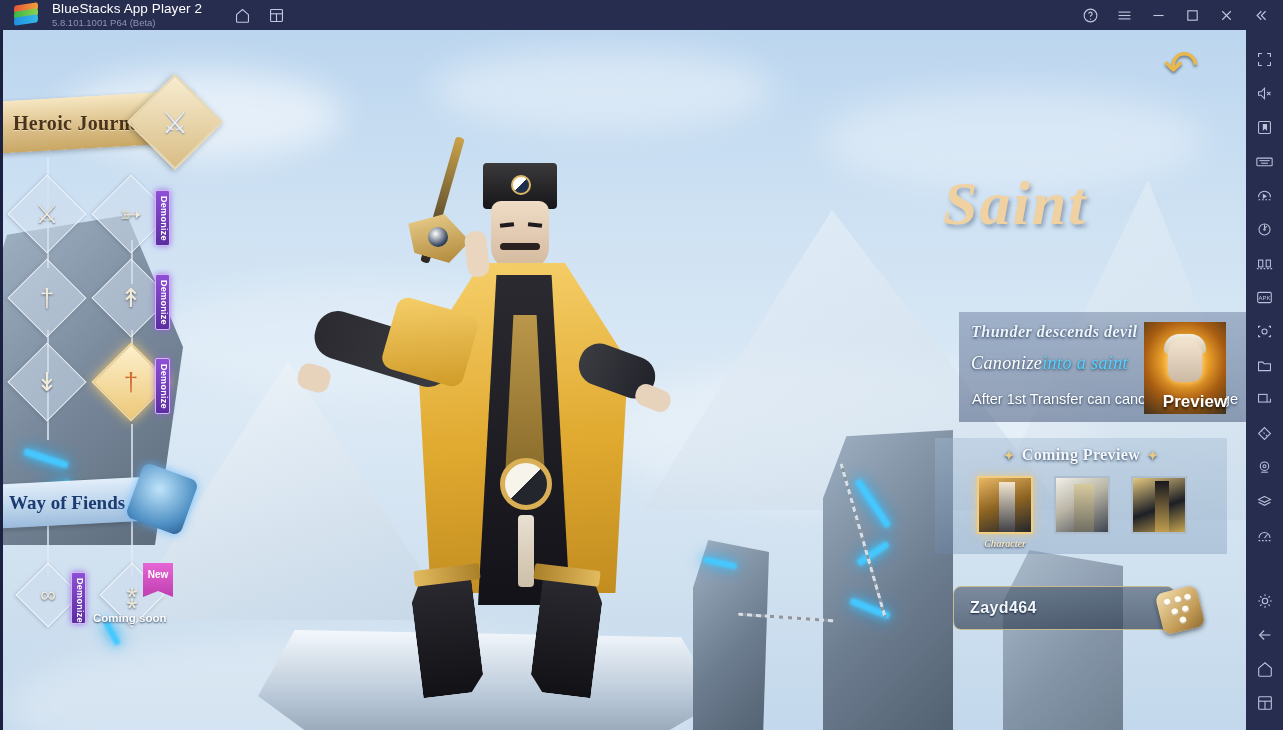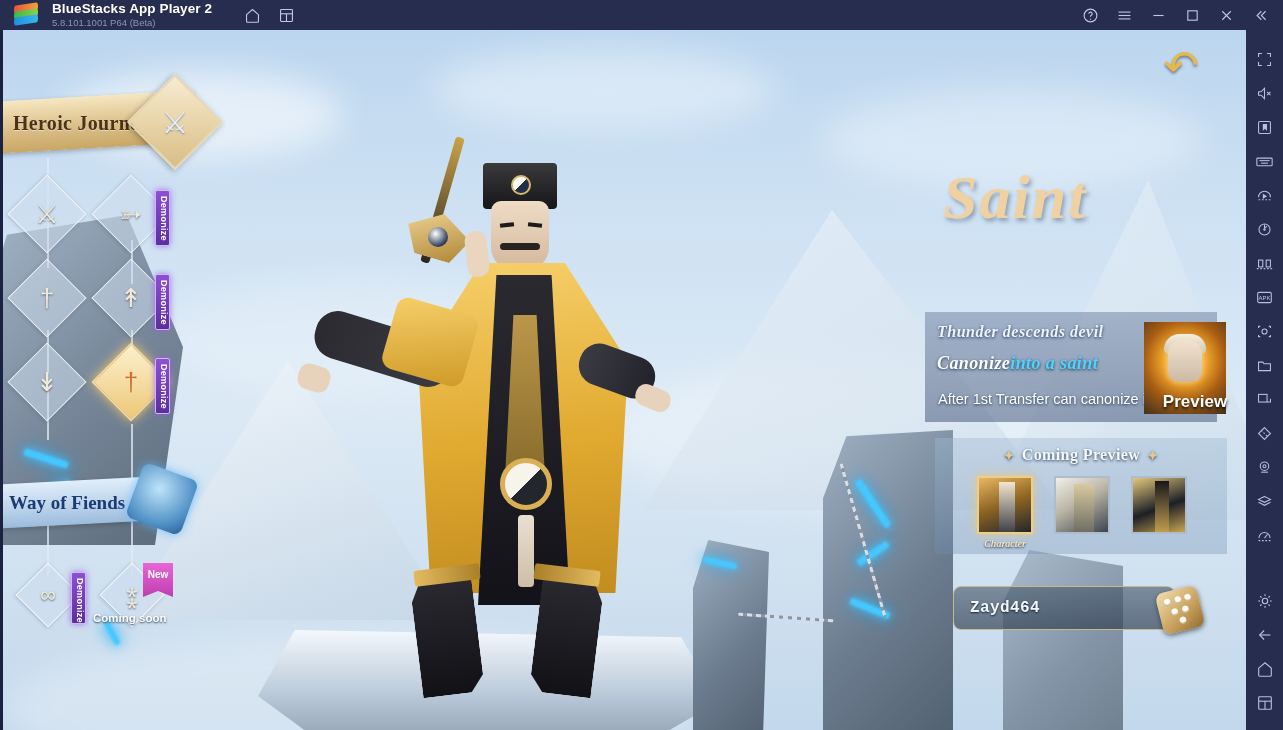--- a/index.html
+++ b/index.html
@@ -9,21 +9,21 @@
   
   #titlebar { position:absolute; left:0; top:0; width:1283px; height:30px;
     background:#262d4f; display:flex; align-items:center; }
   #bs-logo { width:24px; height:22px; margin-left:14px; position:relative; }
   #bs-logo .s1,#bs-logo .s2,#bs-logo .s3 {
     position:absolute; left:0; width:24px; height:8px; border-radius:3px/6px; }
   #bs-logo .s1 { top:0;  background:linear-gradient(90deg,#e6563a,#f2a23c); transform:skewY(-8deg); }
   #bs-logo .s2 { top:6px; background:linear-gradient(90deg,#3bb44a,#8fd14f); transform:skewY(-8deg); }
   #bs-logo .s3 { top:12px; background:linear-gradient(90deg,#1f8fe0,#36b9e8); transform:skewY(-8deg); }
   #title-text { margin-left:14px; line-height:1.05; }
-  #title-text .t1 { color:#ffffff; font-size:13.5px; font-weight:bold; letter-spacing:.1px;}
+  #title-text .t1 { color:#ffffff; font-size:13.5px; font-weight:normal; letter-spacing:.1px;}
   #title-text .t2 { color:#8d94b4; font-size:9.5px; margin-top:1px; }
   .tb-ico { width:28px; height:30px; display:flex; align-items:center; justify-content:center;
     color:#c9cee4; cursor:pointer; }
   .tb-ico svg { stroke:#c2c8e0; fill:none; stroke-width:1.3; }
   #tb-left-icons { display:flex; margin-left:26px; gap:6px; }
   #tb-right { position:absolute; right:6px; top:0; display:flex; }
   #tb-right .tb-ico { width:34px; }
 
   
   #game { position:absolute; left:3px; top:30px; width:1243px; height:700px; overflow:hidden;
@@ -97,34 +97,34 @@
 
   
   #char { position:absolute; left:275px; top:105px; width:390px; height:580px; }
 
   
   #back-btn { position:absolute; right:28px; top:12px; width:74px; height:48px;
     display:flex; align-items:center; justify-content:center; cursor:pointer; }
   #back-btn .arc { font-size:42px; color:#e8b84b; text-shadow:0 2px 3px rgba(0,0,0,.45);
     line-height:1; }
 
-  #saint-title { position:absolute; left:940px; top:125px; width:260px; height:85px;
+  #saint-title { position:absolute; left:940px; top:131px; width:260px; height:85px;
     font-family:"Liberation Serif", serif; font-style:italic; font-weight:bold;
     font-size:62px; color:#f0d2a2; letter-spacing:2px;
     text-shadow:2px 3px 4px rgba(70,90,120,.5), 0 0 2px rgba(255,255,255,.3);
     display:flex; align-items:center; }
 
-  #desc-panel { position:absolute; left:922px; top:282px; width:292px; height:110px;
+  #desc-panel { position:absolute; left:956px; top:282px; width:292px; height:110px;
     background:linear-gradient(180deg,rgba(60,80,120,.35),rgba(40,60,100,.45));
     border-top:1px solid rgba(255,255,255,.25); }
   #desc-l1 { position:absolute; left:12px; top:10px; font-family:"Liberation Serif", serif;
     font-style:italic; font-weight:bold; font-size:16px; color:#eef4fb; letter-spacing:.5px;
     text-shadow:0 1px 3px rgba(20,40,70,.9); }
   #desc-l2 { position:absolute; left:12px; top:40px; font-family:"Liberation Serif", serif;
-    font-style:italic; font-weight:bold; font-size:18px; letter-spacing:.4px;
+    font-style:italic; font-weight:normal; font-size:18px; letter-spacing:.4px;
     text-shadow:0 1px 3px rgba(20,40,70,.9); }
   #desc-l2 .w { color:#ffffff; }
   #desc-l2 .c { color:#4fd3ff; }
   #desc-l3 { position:absolute; left:0; top:78px; width:292px; text-align:center;
     font-size:14.5px; color:#ffffff; text-shadow:0 1px 3px rgba(20,40,70,.95); }
   #preview-btn { position:absolute; left:1141px; top:292px; width:82px; height:92px;
     cursor:pointer; }
   #preview-portrait { position:absolute; inset:0;
     background:radial-gradient(circle at 50% 42%,#ffe9a8 0%,#f0a62c 32%,#a85d12 60%,#40311c 100%); }
   #preview-face { position:absolute; left:24px; top:18px; width:34px; height:42px;
@@ -146,21 +146,21 @@
   .cos-thumb.sel { border:2px solid #f0cf85; box-shadow:0 0 9px rgba(240,200,120,.85); }
   .cos-label { position:absolute; top:100px; width:56px; text-align:center; font-size:10px;
     color:#f6e3bd; font-family:"Liberation Serif", serif; font-style:italic; font-weight:bold;
     text-shadow:0 1px 2px rgba(20,40,70,.9); }
 
   #name-row { position:absolute; left:950px; top:556px; width:268px; height:48px; }
   #name-field { position:absolute; left:0; top:0; width:222px; height:44px; border-radius:8px;
     background:linear-gradient(180deg,rgba(72,88,108,.62),rgba(48,62,82,.68));
     border:1.5px solid #c7b98e; display:flex; align-items:center; cursor:text; }
   #name-value { margin-left:16px; font-size:16px; font-weight:bold; color:#f2f6fb;
-    letter-spacing:.4px; text-shadow:0 1px 2px rgba(10,25,45,.9);font-family:Liberation Mono, monospace; }
+    letter-spacing:.4px; text-shadow:0 1px 2px rgba(10,25,45,.9); }
   #dice-btn { position:absolute; left:200px; top:-1px; width:56px; height:50px; cursor:pointer; }
   #dice-body { position:absolute; left:6px; top:4px; width:42px; height:42px; border-radius:8px;
     background:linear-gradient(145deg,#f3dfae,#c29a55 65%,#8f6c33);
     transform:rotate(-14deg); box-shadow:0 2px 5px rgba(0,0,0,.5); }
   .pip { position:absolute; width:7px; height:7px; border-radius:50%;
     background:#fffdf4; box-shadow:inset 0 -1px 1px rgba(120,90,40,.5); }
 
   #create-btn { position:absolute; left:988px; top:632px; width:190px; height:52px; cursor:pointer;
     background:linear-gradient(180deg,#fcf2d8,#f0dcae 55%,#dcc184);
     border:2px solid #c8a96c;

